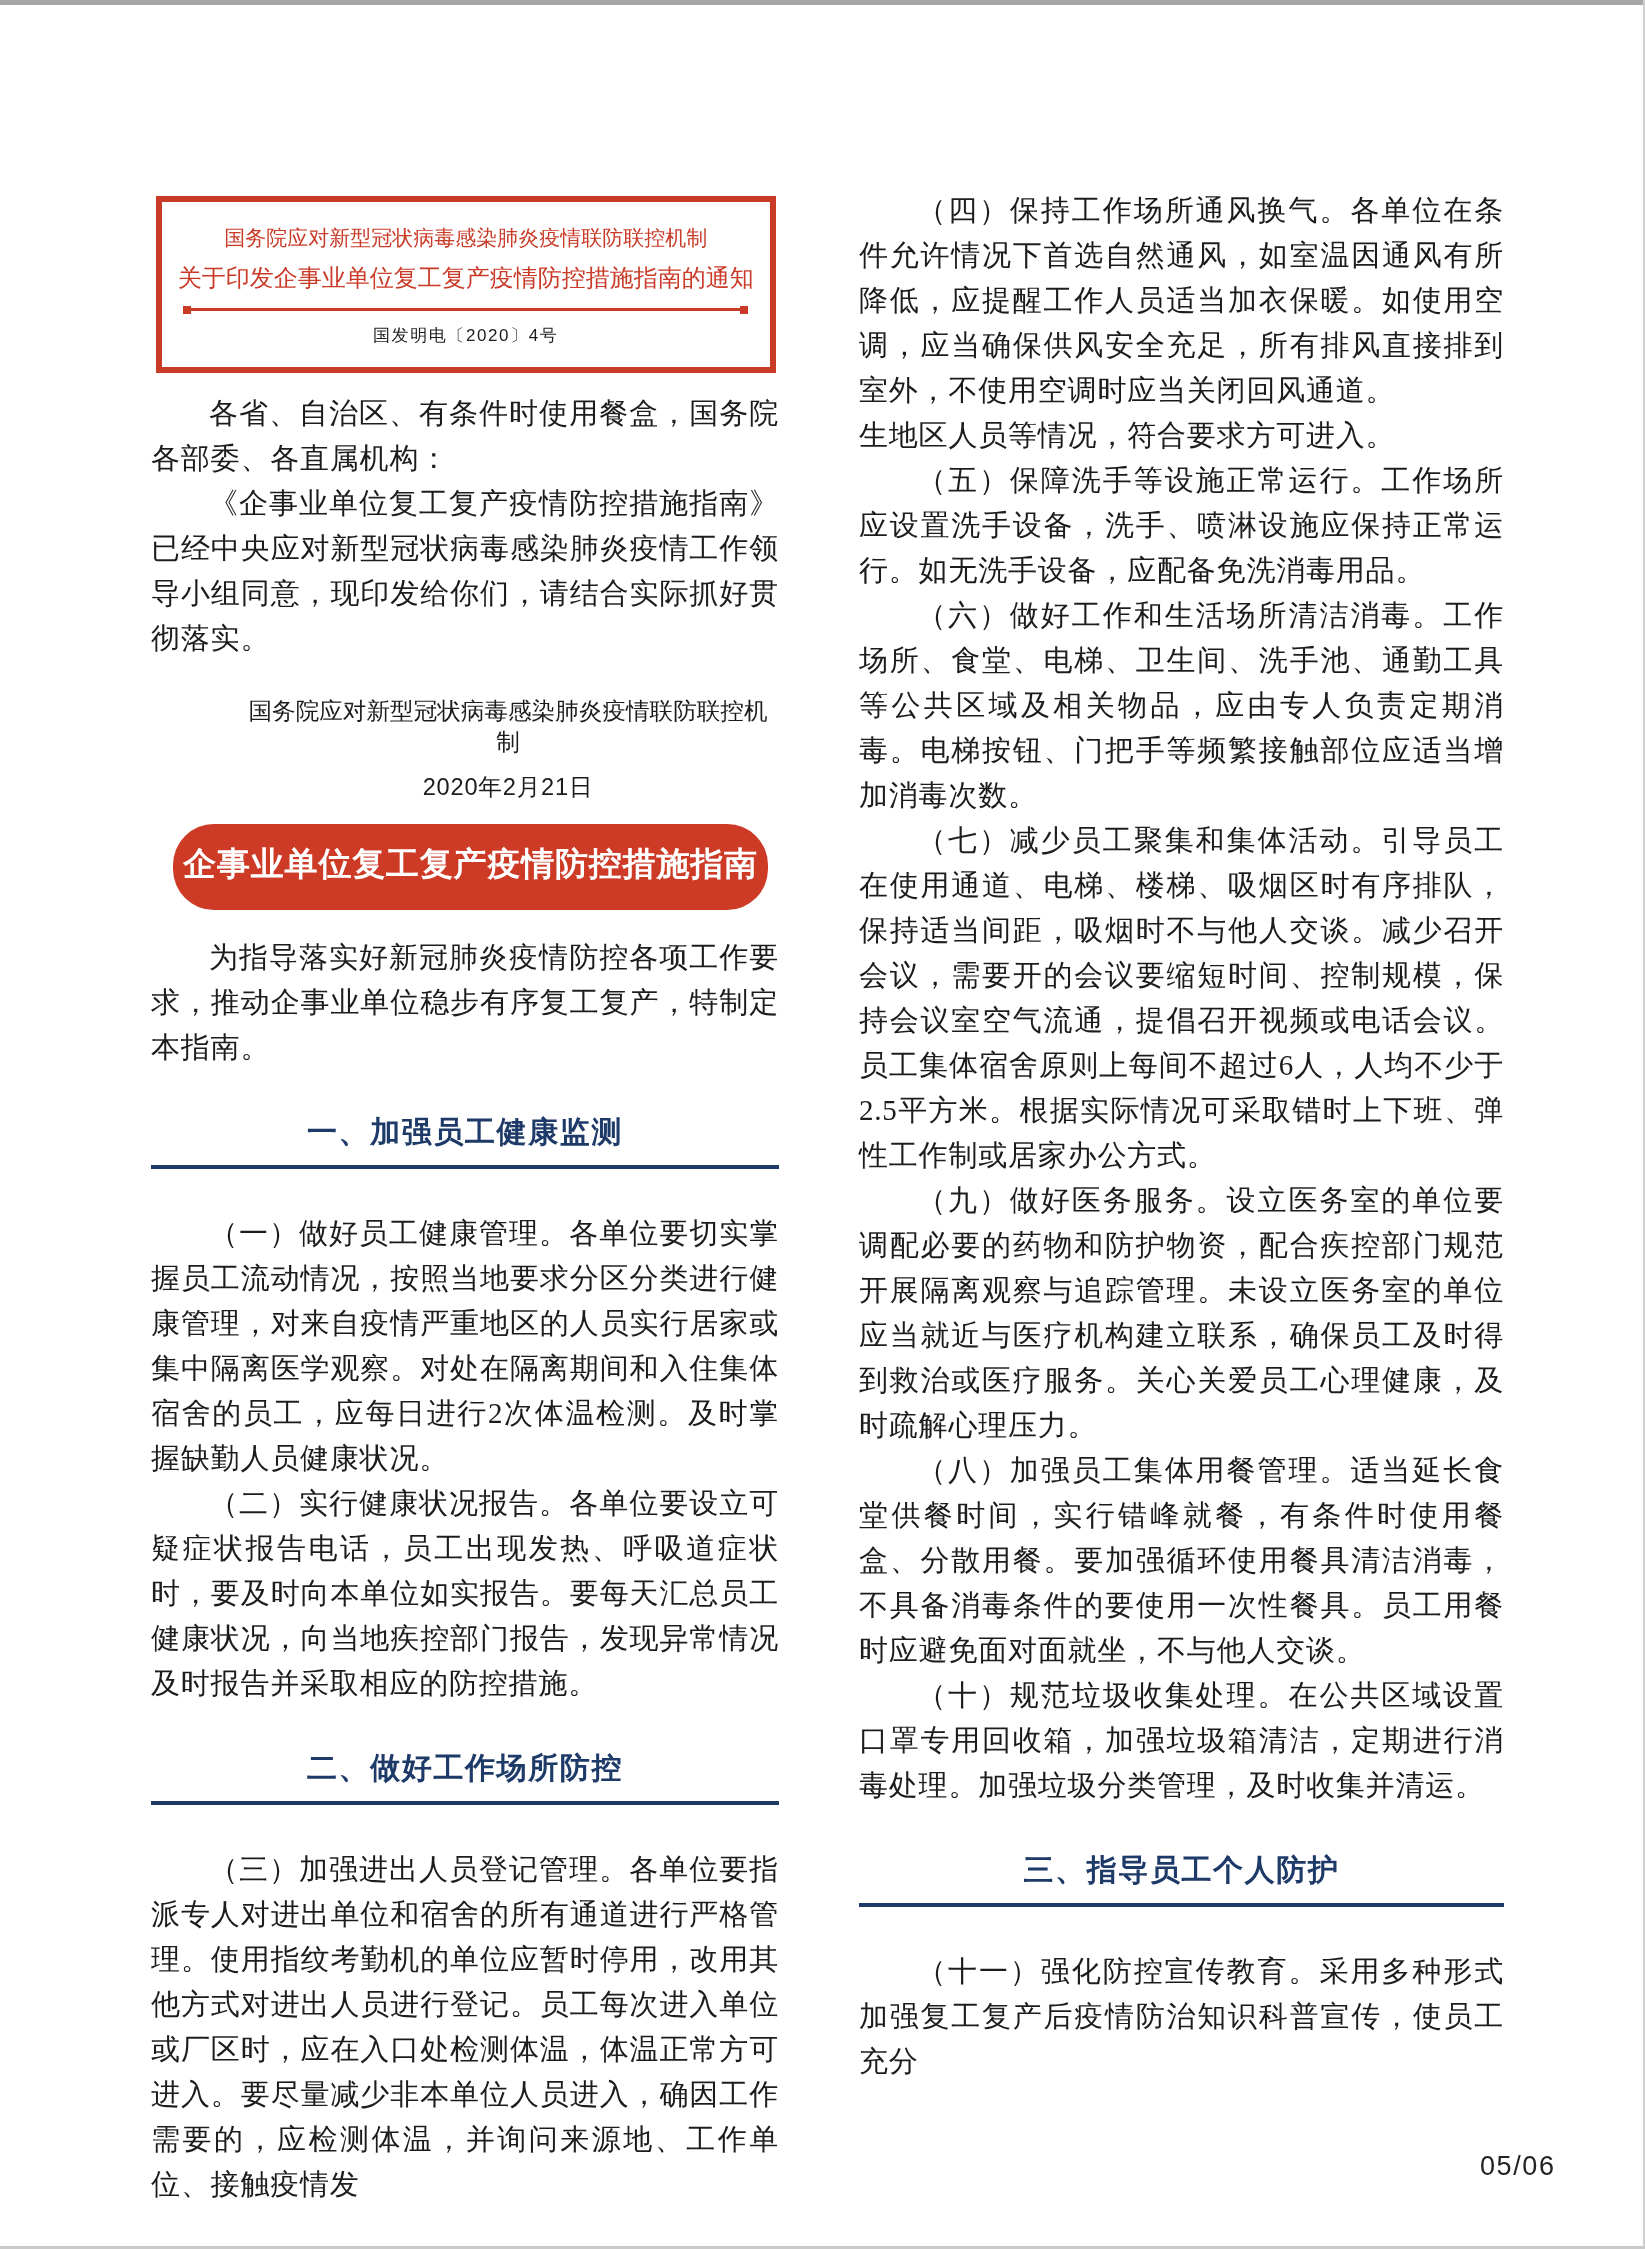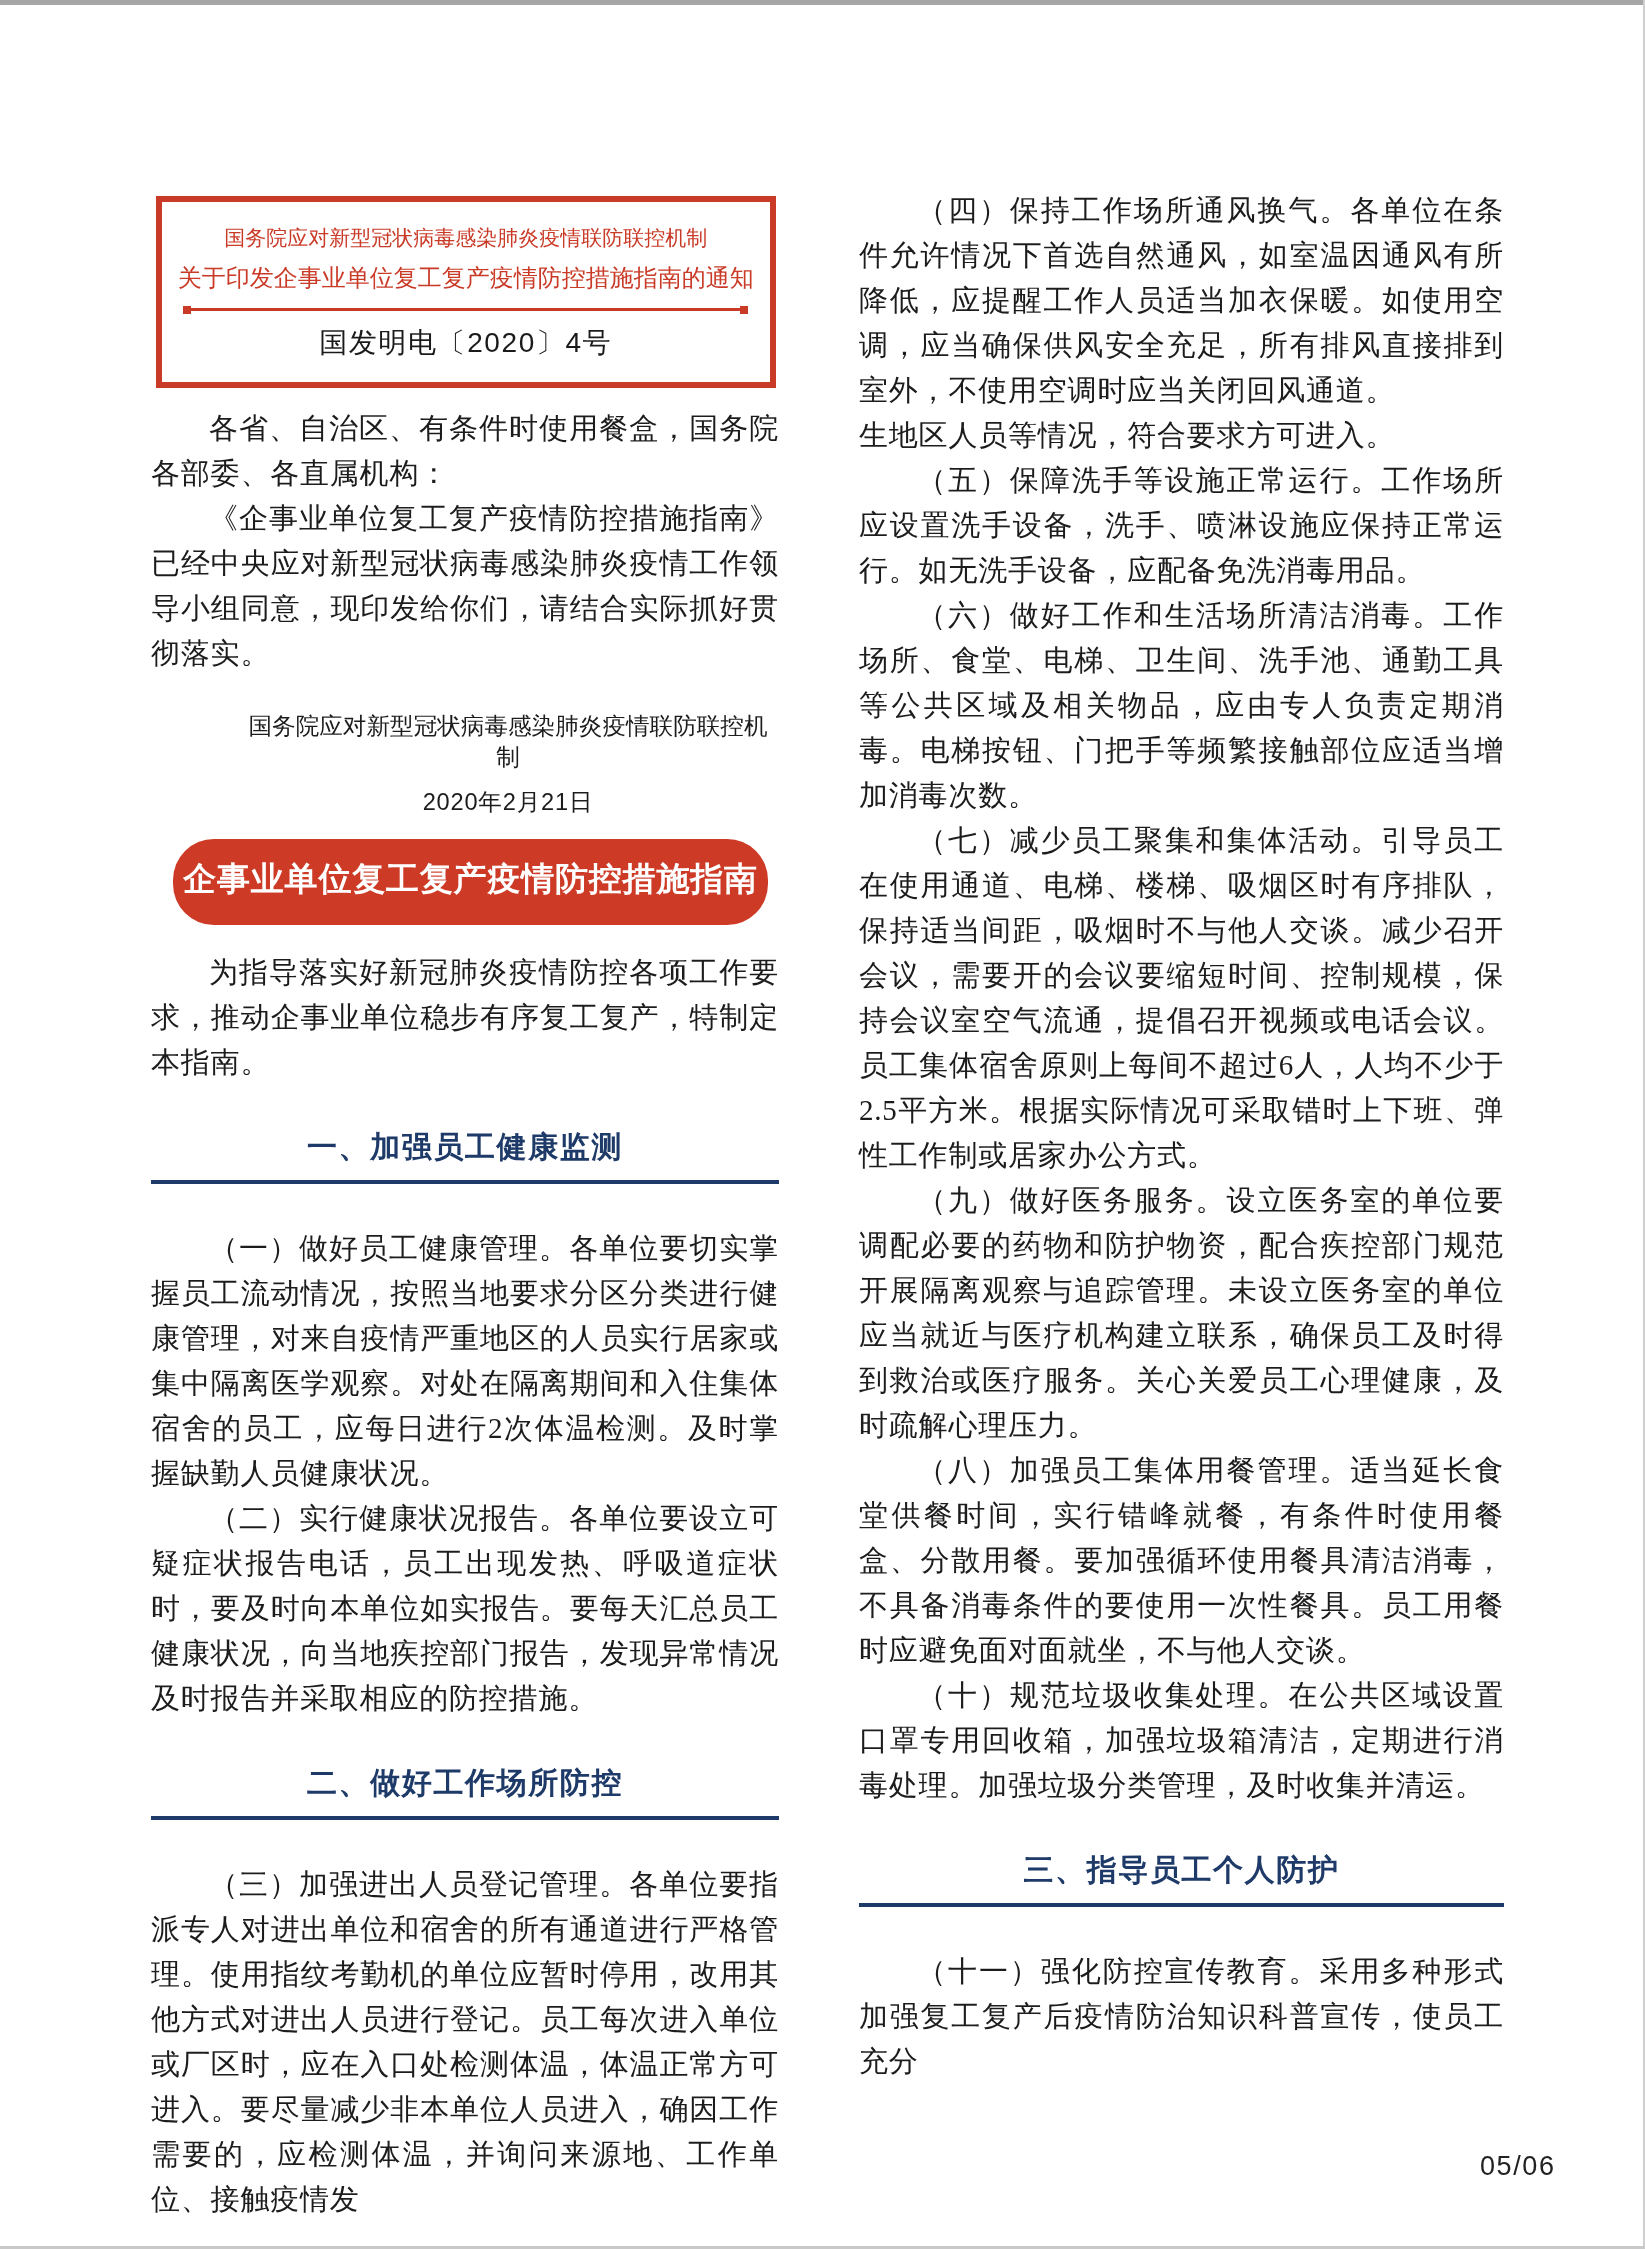--- a/index.html
+++ b/index.html
@@ -32,21 +32,21 @@
   }
   .hb-org   { color:#c93a27; font-size:21px; line-height:1.35; font-weight:500; }
   .hb-title { color:#c93a27; font-size:24px; line-height:1.35; font-weight:normal; margin-top:9.4px; }
   .hb-divider { position:relative; height:3.1px; background:#c93a27; margin:14px 9.4px 12.6px; }
   .hb-divider::before,
   .hb-divider::after {
     content:""; position:absolute; top:-2.4px; width:7.9px; height:7.9px; background:#c93a27;
   }
   .hb-divider::before { left:-1.6px; }
   .hb-divider::after  { right:-1.6px; }
-  .hb-docno { color:#1a1a1a; font-size:28px; margin-top:6.3px; letter-spacing:1.6px; }
+  .hb-docno { color:#1a1a1a; font-size:17px; margin-top:6.3px; letter-spacing:1.6px; }
 
   
   .para {
     margin:0;
     font-size:29px;
     line-height:45px;
     text-indent:2em;
     word-break:break-all;
     letter-spacing:0.8px;
   }

